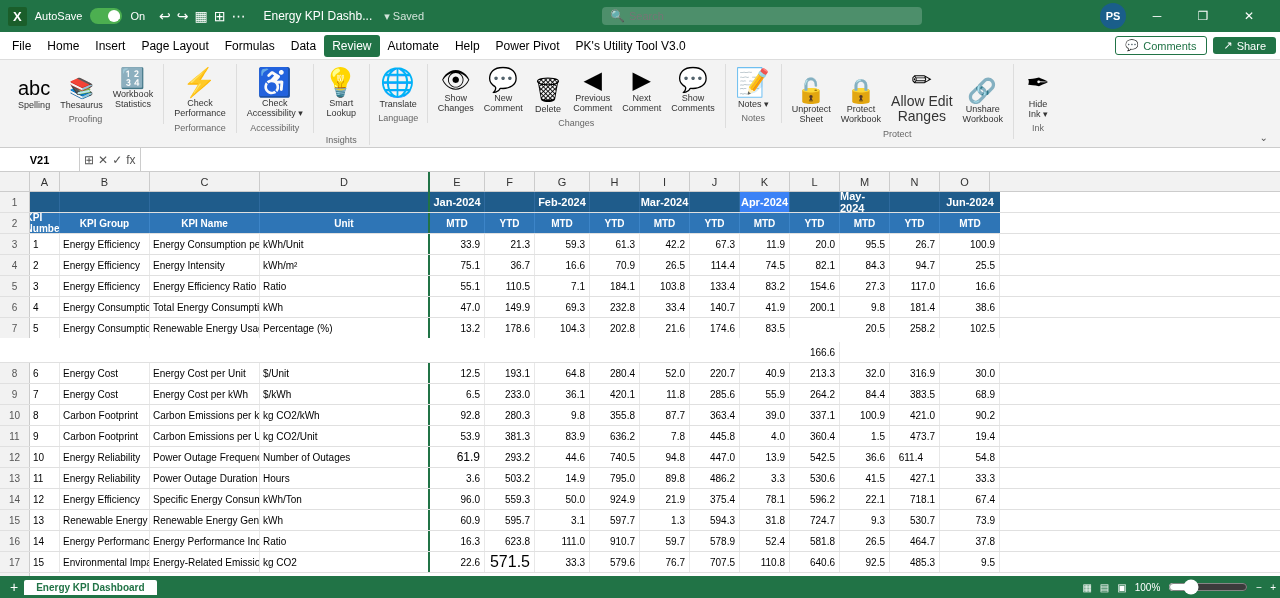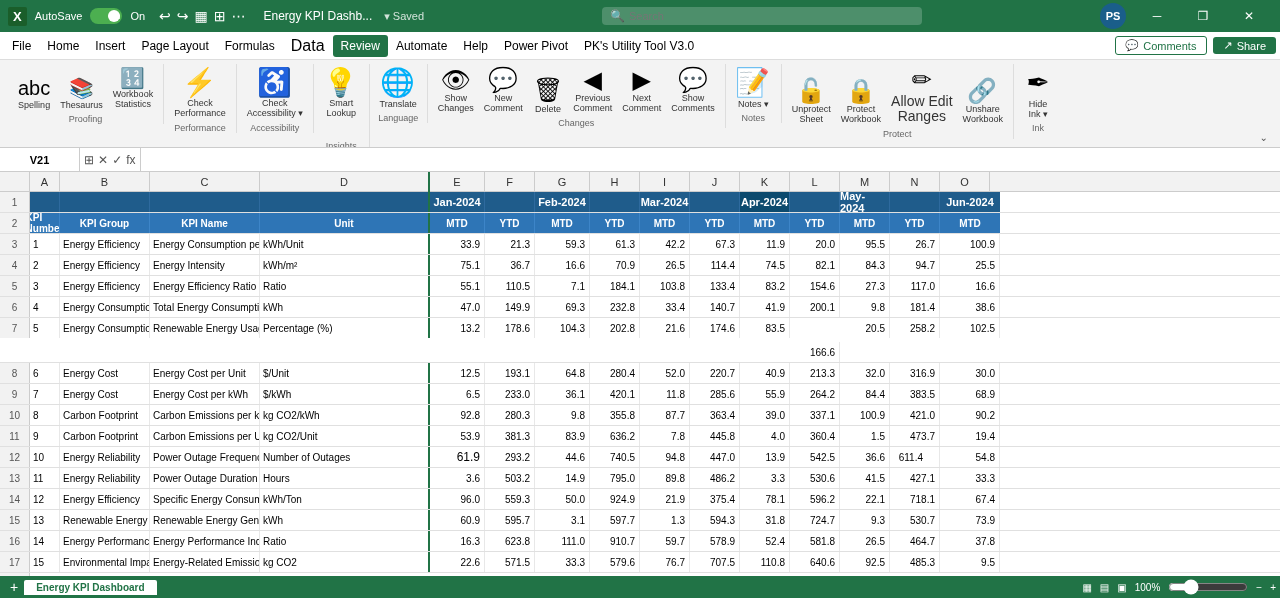--- a/index.html
+++ b/index.html
@@ -100,21 +100,21 @@
     <div style="width:46px;height:32px;display:flex;align-items:center;justify-content:center;color:#fff;font-size:12px;cursor:pointer;">✕</div>
   </div>
 </div>
 
 <div id="menu-bar">
   <div class="menu-item" style="font-size:12px;padding:4px 8px;cursor:pointer;">File</div>
   <div class="menu-item" style="font-size:12px;padding:4px 8px;cursor:pointer;">Home</div>
   <div class="menu-item" style="font-size:12px;padding:4px 8px;cursor:pointer;">Insert</div>
   <div class="menu-item" style="font-size:12px;padding:4px 8px;cursor:pointer;">Page Layout</div>
   <div class="menu-item" style="font-size:12px;padding:4px 8px;cursor:pointer;">Formulas</div>
-  <div class="menu-item" style="font-size:16px;padding:4px 8px;cursor:pointer;">Data</div>
+  <div class="menu-item" style="font-size:12px;padding:4px 8px;cursor:pointer;">Data</div>
   <div class="menu-item" style="font-size:12px;padding:4px 8px;cursor:pointer;background:#217346;color:#fff;border-radius:3px;">Review</div>
   <div class="menu-item" style="font-size:12px;padding:4px 8px;cursor:pointer;">Automate</div>
   <div class="menu-item" style="font-size:12px;padding:4px 8px;cursor:pointer;">Help</div>
   <div class="menu-item" style="font-size:12px;padding:4px 8px;cursor:pointer;">Power Pivot</div>
   <div class="menu-item" style="font-size:12px;padding:4px 8px;cursor:pointer;">PK's Utility Tool V3.0</div>
   <div style="margin-left:auto;display:flex;gap:6px;align-items:center;">
     <div style="padding:2px 10px;font-size:11px;border-radius:3px;cursor:pointer;border:1px solid #217346;color:#217346;display:flex;align-items:center;gap:4px;">
       <span>💬</span>
       <span>Comments</span>
     </div>
@@ -165,21 +165,21 @@
     <div style="font-size:9px;color:#666;margin-top:2px;">Accessibility</div>
   </div>
 
   <div style="display:flex;flex-direction:column;align-items:center;padding:0 6px;border-right:1px solid #ddd;">
     <div style="display:flex;gap:2px;align-items:flex-end;flex:1;">
       <div style="display:flex;flex-direction:column;align-items:center;padding:2px 4px;cursor:pointer;border-radius:3px;min-width:40px;">
         <span style="font-size:28px;">💡</span>
         <span style="font-size:9px;text-align:center;color:#333;line-height:1.1;">Smart<br>Lookup</span>
       </div>
     </div>
-    <div style="font-size:9px;color:#666;margin-top:20px;">Insights</div>
+    <div style="font-size:9px;color:#666;margin-top:14px;">Insights</div>
   </div>
 
   <div style="display:flex;flex-direction:column;align-items:center;padding:0 6px;border-right:1px solid #ddd;">
     <div style="display:flex;gap:2px;align-items:flex-end;flex:1;">
       <div style="display:flex;flex-direction:column;align-items:center;padding:2px 4px;cursor:pointer;border-radius:3px;min-width:40px;">
         <span style="font-size:28px;">🌐</span>
         <span style="font-size:9px;text-align:center;color:#333;">Translate</span>
       </div>
     </div>
     <div style="font-size:9px;color:#666;margin-top:2px;">Language</div>
@@ -299,21 +299,21 @@
       <div style="width:30px;min-width:30px;background:#1f5c8b;border-right:1px solid #2e6a9e;height:20px;display:flex;align-items:center;justify-content:center;"></div>
       <div style="width:90px;min-width:90px;background:#1f5c8b;border-right:1px solid #2e6a9e;height:20px;display:flex;align-items:center;justify-content:center;"></div>
       <div style="width:110px;min-width:110px;background:#1f5c8b;border-right:1px solid #2e6a9e;height:20px;display:flex;align-items:center;justify-content:center;"></div>
       <div style="width:170px;min-width:170px;background:#1f5c8b;border-right:2px solid #217346;height:20px;display:flex;align-items:center;justify-content:center;"></div>
       <div style="width:55px;min-width:55px;background:#1f5c8b;color:#fff;font-weight:bold;font-size:11px;height:20px;display:flex;align-items:center;justify-content:center;border-right:1px solid #2e6a9e;">Jan-2024</div>
       <div style="width:50px;min-width:50px;background:#1f5c8b;border-right:1px solid #2e6a9e;height:20px;"></div>
       <div style="width:55px;min-width:55px;background:#1f5c8b;color:#fff;font-weight:bold;font-size:11px;height:20px;display:flex;align-items:center;justify-content:center;border-right:1px solid #2e6a9e;">Feb-2024</div>
       <div style="width:50px;min-width:50px;background:#1f5c8b;border-right:1px solid #2e6a9e;height:20px;"></div>
       <div style="width:50px;min-width:50px;background:#1f5c8b;color:#fff;font-weight:bold;font-size:11px;height:20px;display:flex;align-items:center;justify-content:center;border-right:1px solid #2e6a9e;">Mar-2024</div>
       <div style="width:50px;min-width:50px;background:#1f5c8b;border-right:1px solid #2e6a9e;height:20px;"></div>
-      <div style="width:50px;min-width:50px;background:#0c4a6e;color:#fff;font-weight:bold;font-size:11px;height:20px;display:flex;align-items:center;justify-content:center;border-right:1px solid #2e6a9e;">Apr-2024</div>
+      <div style="width:50px;min-width:50px;background:#3b82f6;color:#fff;font-weight:bold;font-size:11px;height:20px;display:flex;align-items:center;justify-content:center;border-right:1px solid #2e6a9e;">Apr-2024</div>
       <div style="width:50px;min-width:50px;background:#1f5c8b;border-right:1px solid #2e6a9e;height:20px;"></div>
       <div style="width:50px;min-width:50px;background:#1f5c8b;color:#fff;font-weight:bold;font-size:11px;height:20px;display:flex;align-items:center;justify-content:center;border-right:1px solid #2e6a9e;">May-2024</div>
       <div style="width:50px;min-width:50px;background:#1f5c8b;border-right:1px solid #2e6a9e;height:20px;"></div>
       <div style="width:60px;min-width:60px;background:#1f5c8b;color:#fff;font-weight:bold;font-size:11px;height:20px;display:flex;align-items:center;justify-content:center;">Jun-2024</div>
     </div>
 
     <div class="grid-row" style="display:flex;border-bottom:1px solid #e0e0e0;">
       <div class="row-num" style="width:30px;min-width:30px;background:#f2f2f2;border-right:1px solid #ccc;display:flex;align-items:center;justify-content:center;font-size:10px;color:#555;height:20px;">2</div>
       <div style="width:30px;min-width:30px;background:#2e75b6;color:#fff;font-weight:bold;font-size:10px;height:20px;display:flex;align-items:center;justify-content:center;border-right:1px solid #3d85c8;overflow:hidden;">KPI Number</div>
       <div style="width:90px;min-width:90px;background:#2e75b6;color:#fff;font-weight:bold;font-size:10px;height:20px;display:flex;align-items:center;justify-content:center;border-right:1px solid #3d85c8;">KPI Group</div>
@@ -585,21 +585,21 @@
           <div style="width: 50px; min-width: 50px; display: flex; align-items: center; padding: 0px 4px 0px 3px; font-size: 10px; border-right: 1px solid rgb(232, 232, 232); height: 20px; overflow: hidden; white-space: nowrap; justify-content: flex-end;">464.7</div>
           <div style="width: 60px; min-width: 60px; display: flex; align-items: center; padding: 0px 4px 0px 3px; font-size: 10px; border-right: 1px solid rgb(232, 232, 232); height: 20px; overflow: hidden; white-space: nowrap; justify-content: flex-end;">37.8</div>
         </div>
         <div class="grid-row" style="display: flex; border-bottom: 1px solid rgb(224, 224, 224);">
           <div style="width: 30px; min-width: 30px; background: rgb(242, 242, 242); border-right: 1px solid rgb(204, 204, 204); display: flex; align-items: center; justify-content: center; font-size: 10px; color: rgb(85, 85, 85); height: 20px;">17</div>
           <div style="width: 30px; min-width: 30px; display: flex; align-items: center; padding: 0px 3px; font-size: 10px; border-right: 1px solid rgb(232, 232, 232); height: 20px; overflow: hidden; white-space: nowrap;">15</div>
           <div style="width: 90px; min-width: 90px; display: flex; align-items: center; padding: 0px 3px; font-size: 10px; border-right: 1px solid rgb(232, 232, 232); height: 20px; overflow: hidden; white-space: nowrap;">Environmental Impact</div>
           <div style="width: 110px; min-width: 110px; display: flex; align-items: center; padding: 0px 3px; font-size: 10px; border-right: 1px solid rgb(232, 232, 232); height: 20px; overflow: hidden; white-space: nowrap;">Energy-Related Emission Reductions</div>
           <div style="width: 170px; min-width: 170px; display: flex; align-items: center; padding: 0px 3px; font-size: 10px; border-right: 2px solid rgb(33, 115, 70); height: 20px; overflow: hidden; white-space: nowrap;">kg CO2</div>
           <div style="width: 55px; min-width: 55px; display: flex; align-items: center; padding: 0px 4px 0px 3px; font-size: 10px; border-right: 1px solid rgb(232, 232, 232); height: 20px; overflow: hidden; white-space: nowrap; justify-content: flex-end;">22.6</div>
-          <div style="width: 50px; min-width: 50px; display: flex; align-items: center; padding: 0px 4px 0px 3px; font-size: 10px; border-right: 1px solid rgb(232, 232, 232); height: 20px; overflow: hidden; white-space: nowrap; justify-content: flex-end;">571.5</div>
+          <div style="width: 50px; min-width: 50px; display: flex; align-items: center; padding: 0px 4px 0px 3px; font-size: 16px; border-right: 1px solid rgb(232, 232, 232); height: 20px; overflow: hidden; white-space: nowrap; justify-content: flex-end;">571.5</div>
           <div style="width: 55px; min-width: 55px; display: flex; align-items: center; padding: 0px 4px 0px 3px; font-size: 10px; border-right: 1px solid rgb(232, 232, 232); height: 20px; overflow: hidden; white-space: nowrap; justify-content: flex-end;">33.3</div>
           <div style="width: 50px; min-width: 50px; display: flex; align-items: center; padding: 0px 4px 0px 3px; font-size: 10px; border-right: 1px solid rgb(232, 232, 232); height: 20px; overflow: hidden; white-space: nowrap; justify-content: flex-end;">579.6</div>
           <div style="width: 50px; min-width: 50px; display: flex; align-items: center; padding: 0px 4px 0px 3px; font-size: 10px; border-right: 1px solid rgb(232, 232, 232); height: 20px; overflow: hidden; white-space: nowrap; justify-content: flex-end;">76.7</div>
           <div style="width: 50px; min-width: 50px; display: flex; align-items: center; padding: 0px 4px 0px 3px; font-size: 10px; border-right: 1px solid rgb(232, 232, 232); height: 20px; overflow: hidden; white-space: nowrap; justify-content: flex-end;">707.5</div>
           <div style="width: 50px; min-width: 50px; display: flex; align-items: center; padding: 0px 4px 0px 3px; font-size: 10px; border-right: 1px solid rgb(232, 232, 232); height: 20px; overflow: hidden; white-space: nowrap; justify-content: flex-end;">110.8</div>
           <div style="width: 50px; min-width: 50px; display: flex; align-items: center; padding: 0px 4px 0px 3px; font-size: 10px; border-right: 1px solid rgb(232, 232, 232); height: 20px; overflow: hidden; white-space: nowrap; justify-content: flex-end;">640.6</div>
           <div style="width: 50px; min-width: 50px; display: flex; align-items: center; padding: 0px 4px 0px 3px; font-size: 10px; border-right: 1px solid rgb(232, 232, 232); height: 20px; overflow: hidden; white-space: nowrap; justify-content: flex-end;">92.5</div>
           <div style="width: 50px; min-width: 50px; display: flex; align-items: center; padding: 0px 4px 0px 3px; font-size: 10px; border-right: 1px solid rgb(232, 232, 232); height: 20px; overflow: hidden; white-space: nowrap; justify-content: flex-end;">485.3</div>
           <div style="width: 60px; min-width: 60px; display: flex; align-items: center; padding: 0px 4px 0px 3px; font-size: 10px; border-right: 1px solid rgb(232, 232, 232); height: 20px; overflow: hidden; white-space: nowrap; justify-content: flex-end;">9.5</div>
         </div>

